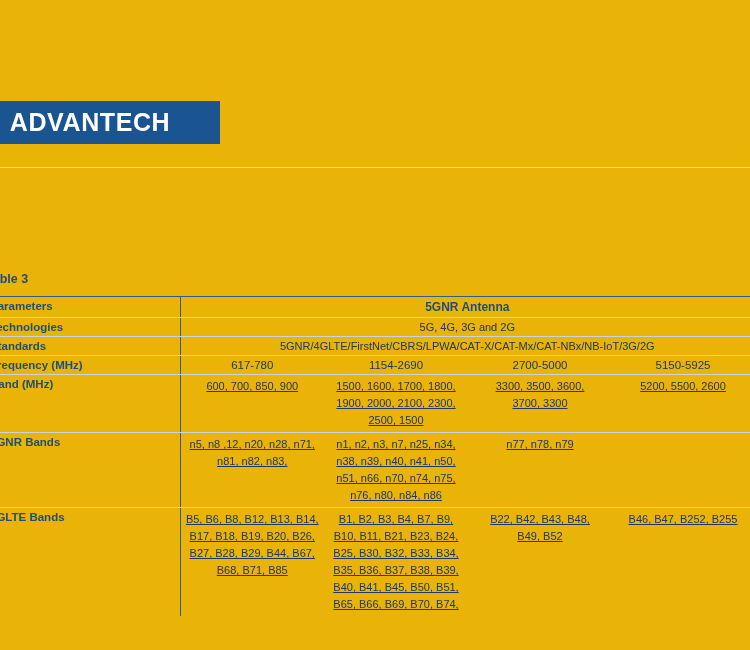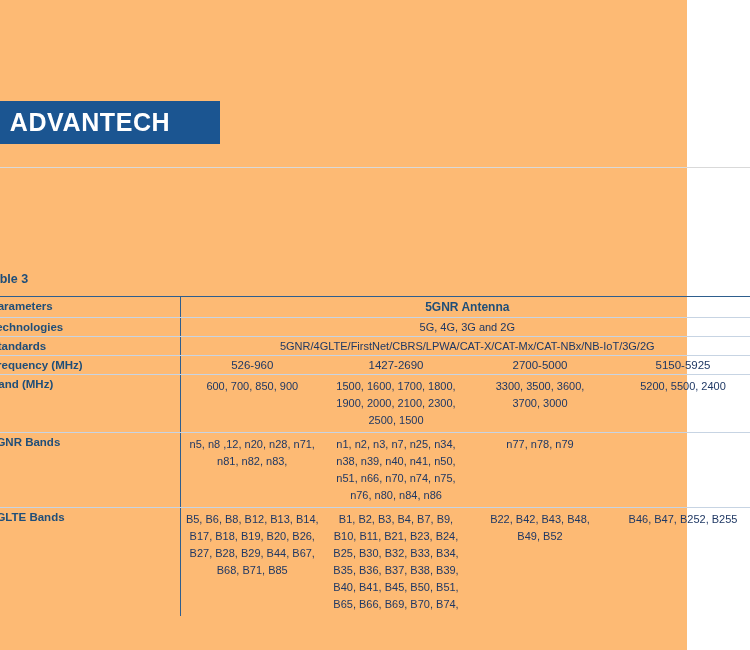--- a/index.html
+++ b/index.html
@@ -7,23 +7,23 @@
     padding: 0;
     width: 750px;
     height: 650px;
     background: #ffffff;
     font-family: "Liberation Sans", sans-serif;
     overflow: hidden;
   }
 
   .page {
     position: relative;
-    width: 687px;
+    width: 750px;
     height: 650px;
-    background: #fdba74;
+    background: #eab308;
   }
 
   
   .logo-band {
     position: absolute;
     left: -40px;
     top: 101px;
     width: 260px;
     height: 43px;
     background: #1b5591;
@@ -98,21 +98,21 @@
   }
 
   .ctr { text-align: center; }
   .hdr-main {
     text-align: center;
     font-weight: bold;
     font-size: 12px;
     color: #1f4e79;
   }
   .cellstack { text-align: center; line-height: 17px; }
-  .cellstack div { white-space: nowrap; }
+  .cellstack div { white-space: nowrap; text-decoration: underline; }
   .freqrow td { font-size: 11.5px; }
 </style>
 </head>
 <body>
 
 <div class="page">
 
   <div class="logo-band">
     <div class="logo-text">ADVANTECH</div>
   </div>
@@ -140,42 +140,42 @@
         <td class="ctr" colspan="4">5G, 4G, 3G and 2G</td>
       </tr>
 
       <tr class="row-line">
         <td class="rowlabel">Standards</td>
         <td class="ctr" colspan="4">5GNR/4GLTE/FirstNet/CBRS/LPWA/CAT-X/CAT-Mx/CAT-NBx/NB-IoT/3G/2G</td>
       </tr>
 
       <tr class="row-line freqrow">
         <td class="rowlabel">Frequency (MHz)</td>
-        <td class="ctr">526-960</td>
-        <td class="ctr">1427-2690</td>
+        <td class="ctr">617-780</td>
+        <td class="ctr">1154-2690</td>
         <td class="ctr">2700-5000</td>
         <td class="ctr">5150-5925</td>
       </tr>
 
       <tr class="row-line">
         <td class="rowlabel">Band (MHz)</td>
         <td class="cellstack">
           <div>600, 700, 850, 900</div>
         </td>
         <td class="cellstack">
           <div>1500, 1600, 1700, 1800,</div>
           <div>1900, 2000, 2100, 2300,</div>
           <div>2500, 1500</div>
         </td>
         <td class="cellstack">
           <div>3300, 3500, 3600,</div>
-          <div>3700, 3000</div>
-        </td>
-        <td class="cellstack">
-          <div>5200, 5500, 2400</div>
+          <div>3700, 3300</div>
+        </td>
+        <td class="cellstack">
+          <div>5200, 5500, 2600</div>
         </td>
       </tr>
 
       <tr class="row-line">
         <td class="rowlabel">5GNR Bands</td>
         <td class="cellstack">
           <div>n5, n8 ,12, n20, n28, n71,</div>
           <div>n81, n82, n83,</div>
         </td>
         <td class="cellstack">

